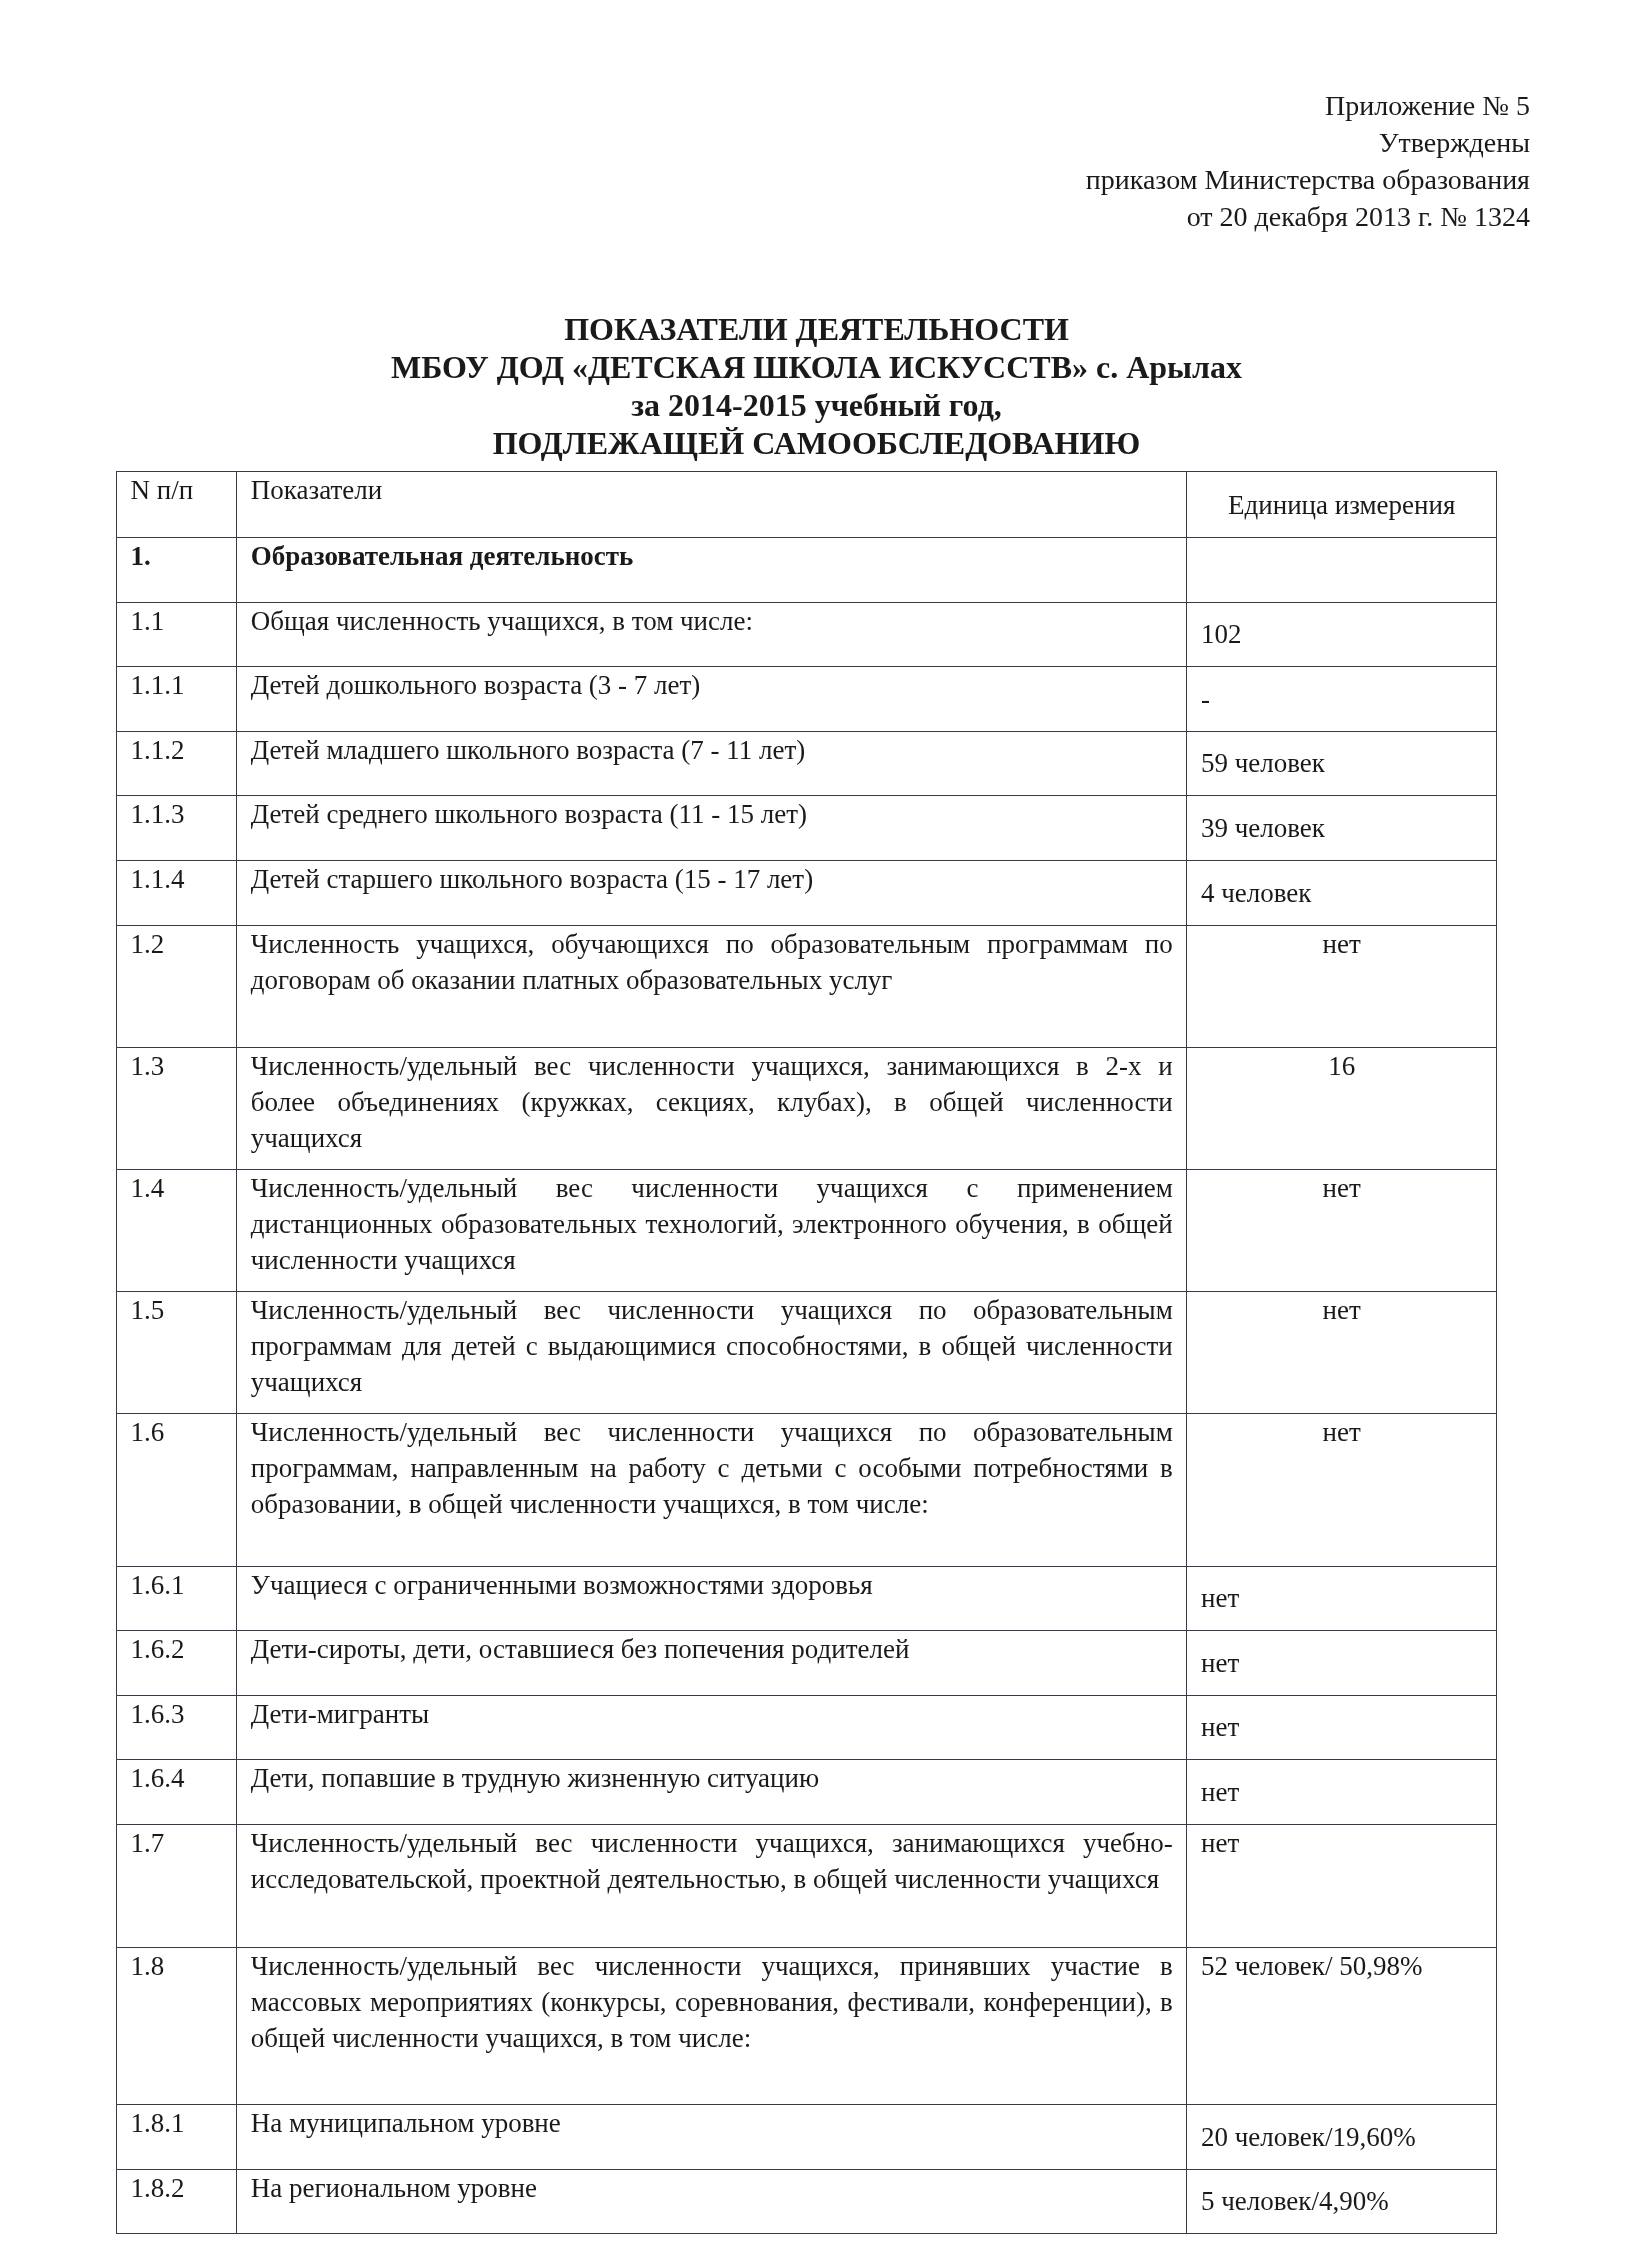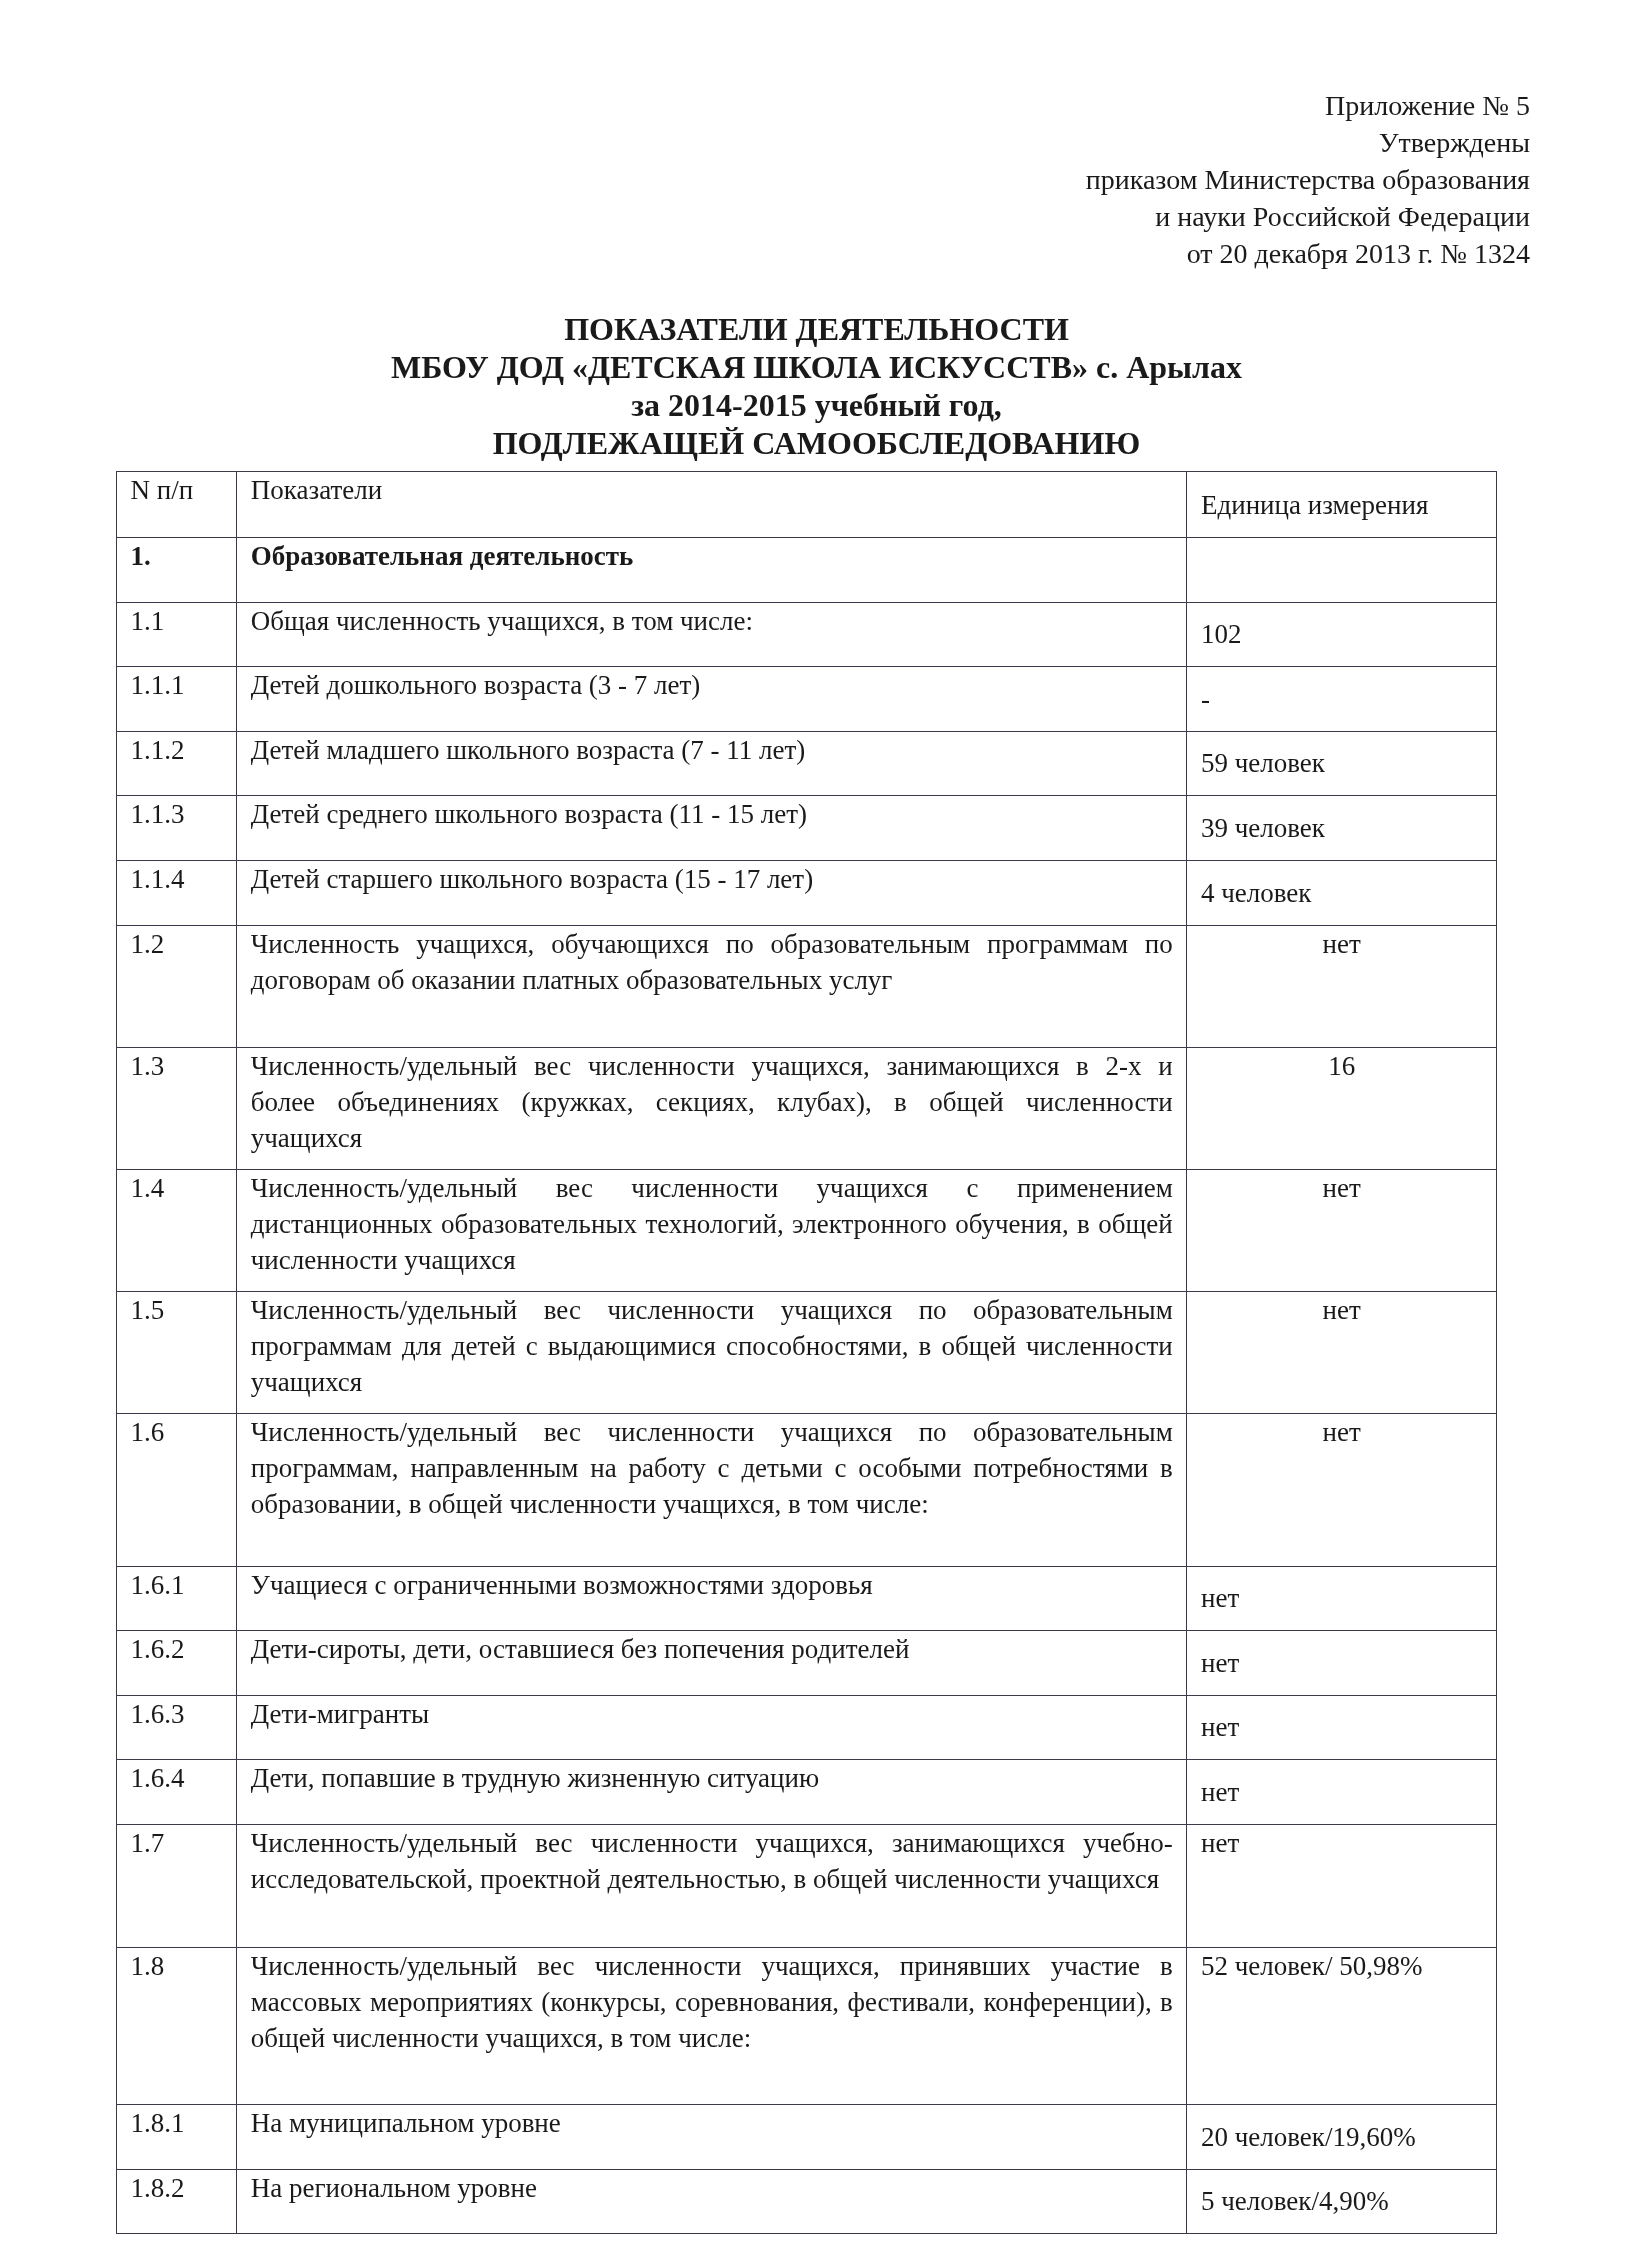--- a/index.html
+++ b/index.html
@@ -46,32 +46,31 @@
     border: 1.4px solid #3a3a4a;
     vertical-align: top;
     padding: 0 13.6px;
   }
   td.num { width: 92px; padding-top: 5.4px; }
   td.text { width: 922px; text-align: justify; padding-top: 5.4px; }
   td.unit { padding-top: 5.4px; }
   td.unit.center { text-align: center; }
   tr.bold td { font-weight: bold; }
   tr.hdr td { height: 50px; }
-  tr.hdr td.unit { padding-top: 15px; }
+  tr.hdr td.unit { padding-top: 15px; text-align: center; }
   tr.single td { height: 50px; }
   tr.single td.unit { padding-top: 13.6px; }
 </style>
 </head>
 <body>
 
 <div class="approval">
   <div>Приложение № 5</div>
   <div>Утверждены</div>
   <div>приказом Министерства образования</div>
-  <div>и науки Российской Федерации</div>
   <div>от 20 декабря 2013 г. № 1324</div>
 </div>
 
 <div class="title">
   <div>ПОКАЗАТЕЛИ  ДЕЯТЕЛЬНОСТИ</div>
   <div>МБОУ ДОД «ДЕТСКАЯ ШКОЛА ИСКУССТВ» с. Арылах</div>
   <div>за 2014-2015 учебный год,</div>
   <div>ПОДЛЕЖАЩЕЙ САМООБСЛЕДОВАНИЮ</div>
 </div>
 

